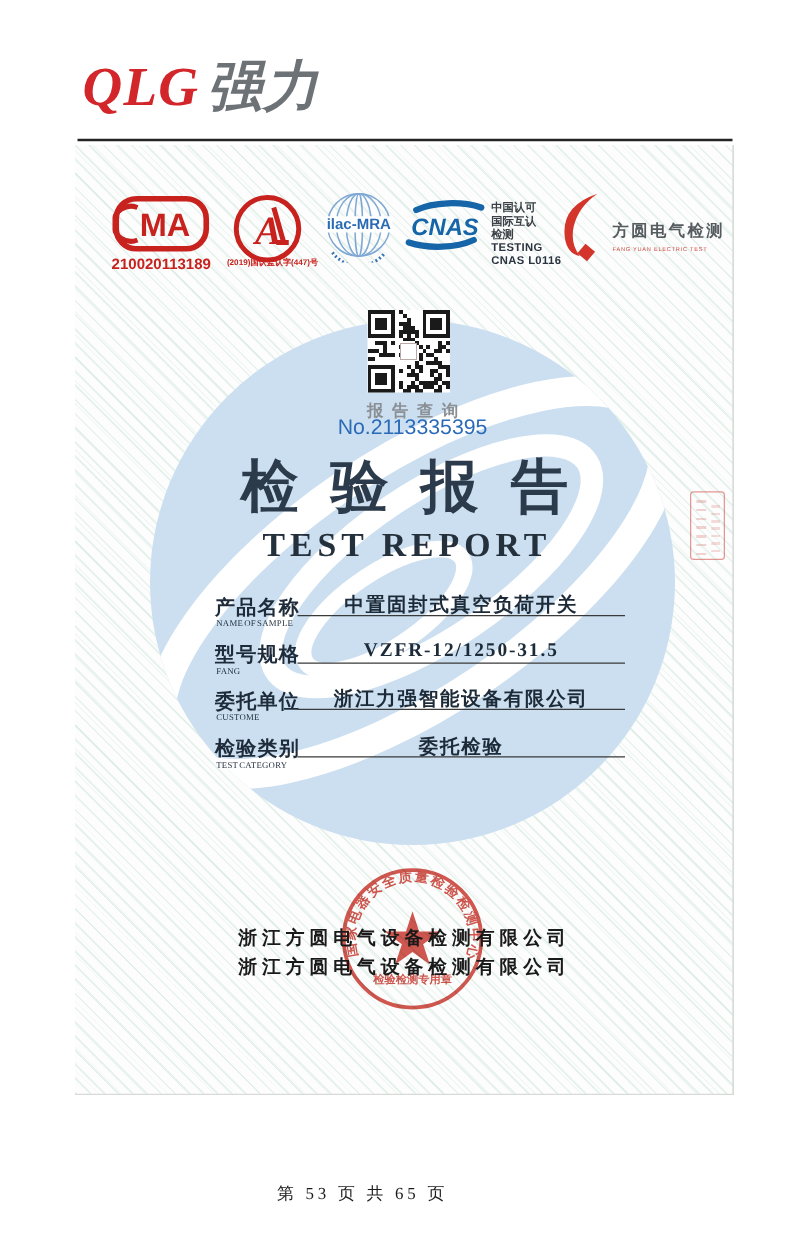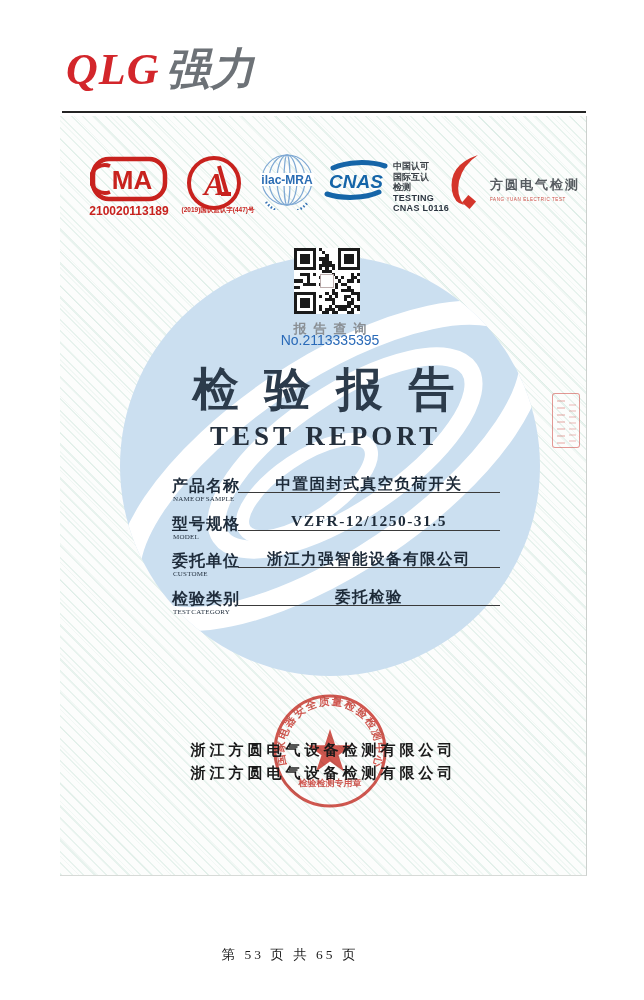--- a/index.html
+++ b/index.html
@@ -36,21 +36,21 @@
                  font-size:13px; letter-spacing:2px; white-space:nowrap; }
   #fy-text .en { font-family:"Liberation Sans",sans-serif; color:#cc4b43; font-size:4.5px;
                  letter-spacing:.6px; margin-top:3px; white-space:nowrap; }
 
   
   #qr { left:234px; top:132px; width:66px; height:66px; background:#fff; }
   #qr-caption { left:180px; top:204px; width:180px; text-align:center; color:#8a8f94;
                 font-family:"Liberation Sans",sans-serif; font-size:13px; letter-spacing:7px;
                 text-indent:7px; font-weight:bold;}
   #qr-number  { left:180px; top:216px; width:180px; text-align:center; color:#2a6ab8;
-                font-family:"Liberation Sans",sans-serif; font-size:14px; }
+                font-family:"Liberation Sans",sans-serif; font-size:17px; }
 
   
   #title-zh { left:0; top:243px; width:527px; text-align:center; color:#2c3b4b;
               font-size:46px; font-weight:bold; letter-spacing:26px; text-indent:26px; }
   #title-en { left:0; top:305px; width:527px; text-align:center; color:#25303d;
               font-size:27px; font-weight:bold; letter-spacing:4px; text-indent:4px; }
 
   
   .field { left:112px; width:330px; height:34px; }
   .field .label { position:absolute; left:0; top:0; font-size:16px; font-weight:bold;
@@ -280,21 +280,21 @@
   <div class="abs content" id="title-en">TEST REPORT</div>
 
   <div class="abs content field" id="field-0">
     <span class="label">产品名称</span>
     <span class="sub">NAME OF SAMPLE</span>
     <span class="line">
       <span class="value">中置固封式真空负荷开关</span></span>
   </div>
   <div class="abs content field" id="field-1">
     <span class="label">型号规格</span>
-    <span class="sub">MODEL</span>
+    <span class="sub">FANG</span>
     <span class="line">
       <span class="value">VZFR-12/1250-31.5</span></span>
   </div>
   <div class="abs content field" id="field-2">
     <span class="label">委托单位</span>
     <span class="sub">CUSTOME</span>
     <span class="line">
       <span class="value">浙江力强智能设备有限公司</span></span>
   </div>
   <div class="abs content field" id="field-3">

